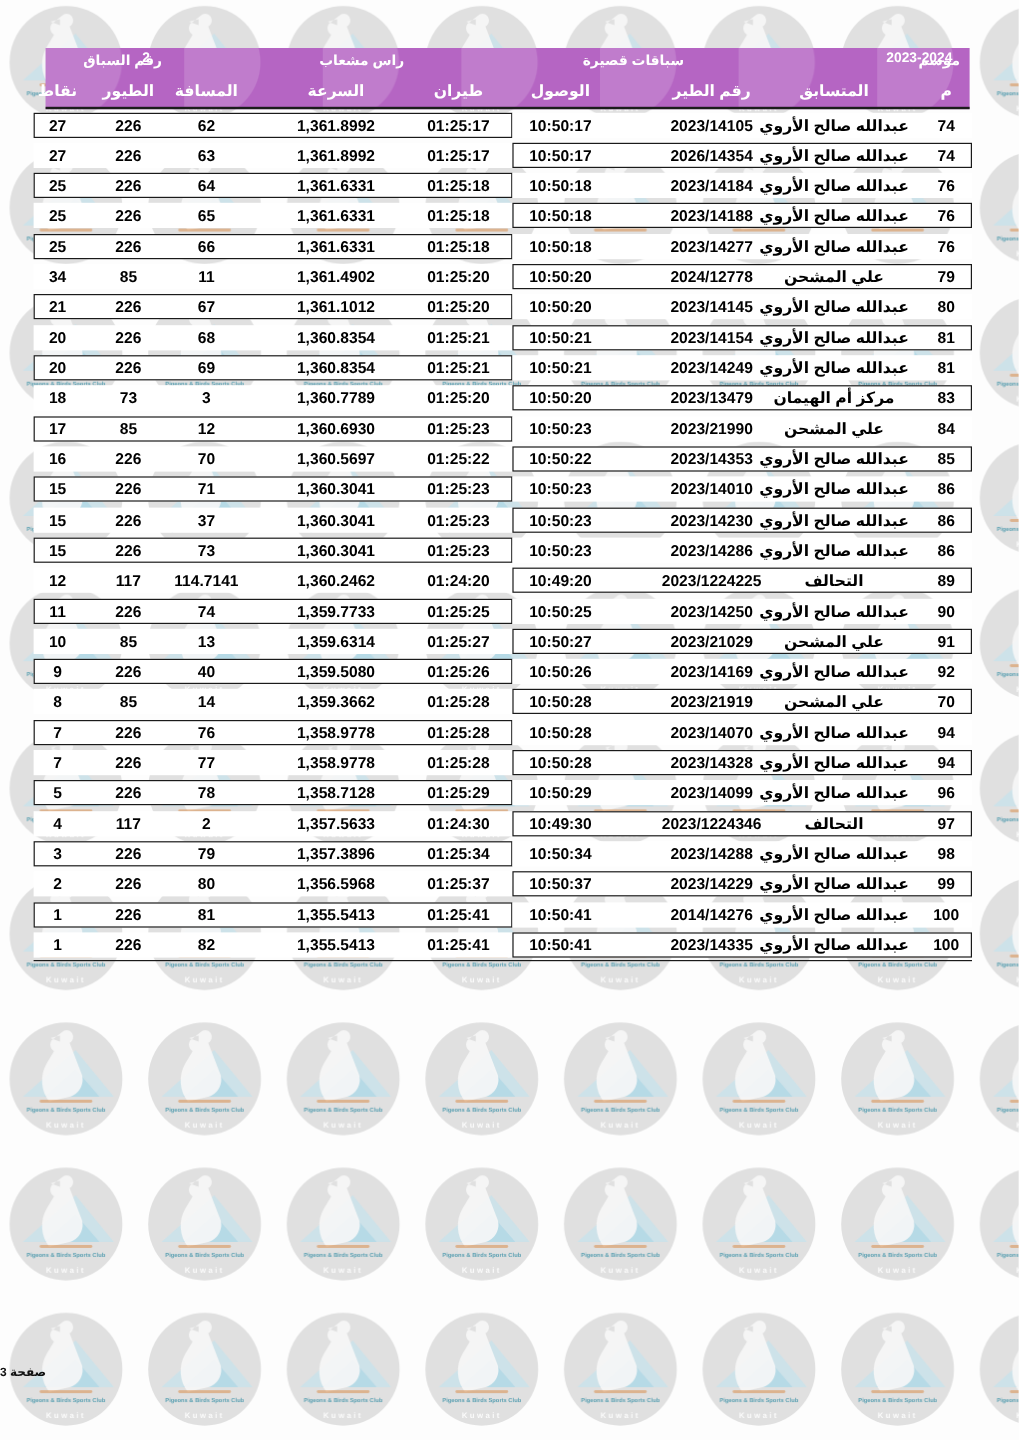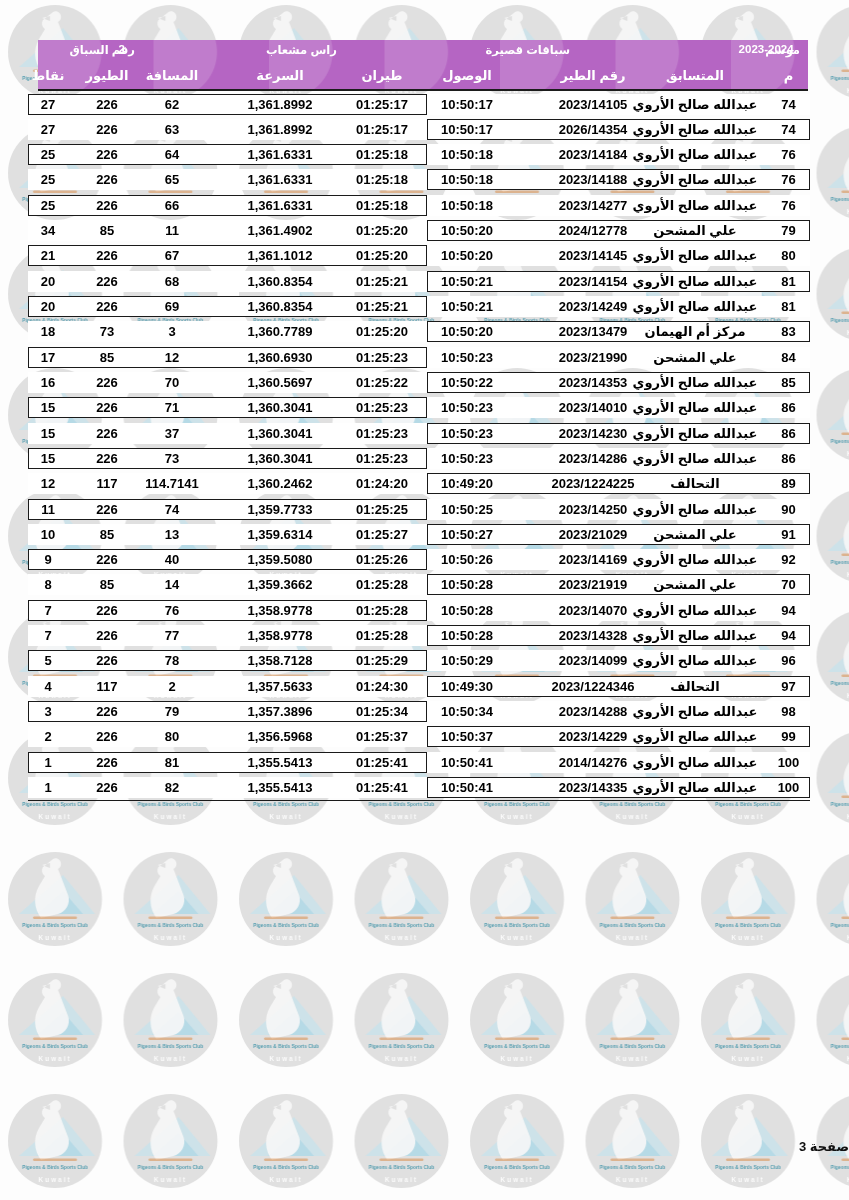--- a/index.html
+++ b/index.html
@@ -53,22 +53,22 @@
   .row span.cell{
     position:absolute;top:1.5px;height:21px;line-height:21px;
     text-align:center;font-size:13px;font-weight:bold;color:#000;
     white-space:nowrap;z-index:3;
   }
   .cell.ar{font-size:12px;direction:rtl;}
   .cell.num{direction:ltr;}
   .tbl-rule{position:absolute;left:28px;top:800px;width:782px;height:0;border-top:1.6px solid #1a1a1a;z-index:2;}
   
   .footer{
-    position:absolute;left:0;top:1139px;width:849px;text-align:right;z-index:2;
-    font-size:13px;font-weight:bold;color:#111;direction:rtl;
+    position:absolute;left:0;top:1139px;width:849px;text-align:left;z-index:2;
+    font-size:10px;font-weight:bold;color:#111;direction:rtl;
   }
 </style>
 </head>
 <body>
 
 <div class="wm-layer">
   <svg width="849" height="1200" aria-hidden="true">
     <defs>
       <pattern id="wmpat" width="115.5" height="121" patternUnits="userSpaceOnUse" patternTransform="translate(7,4)">
         <g>

